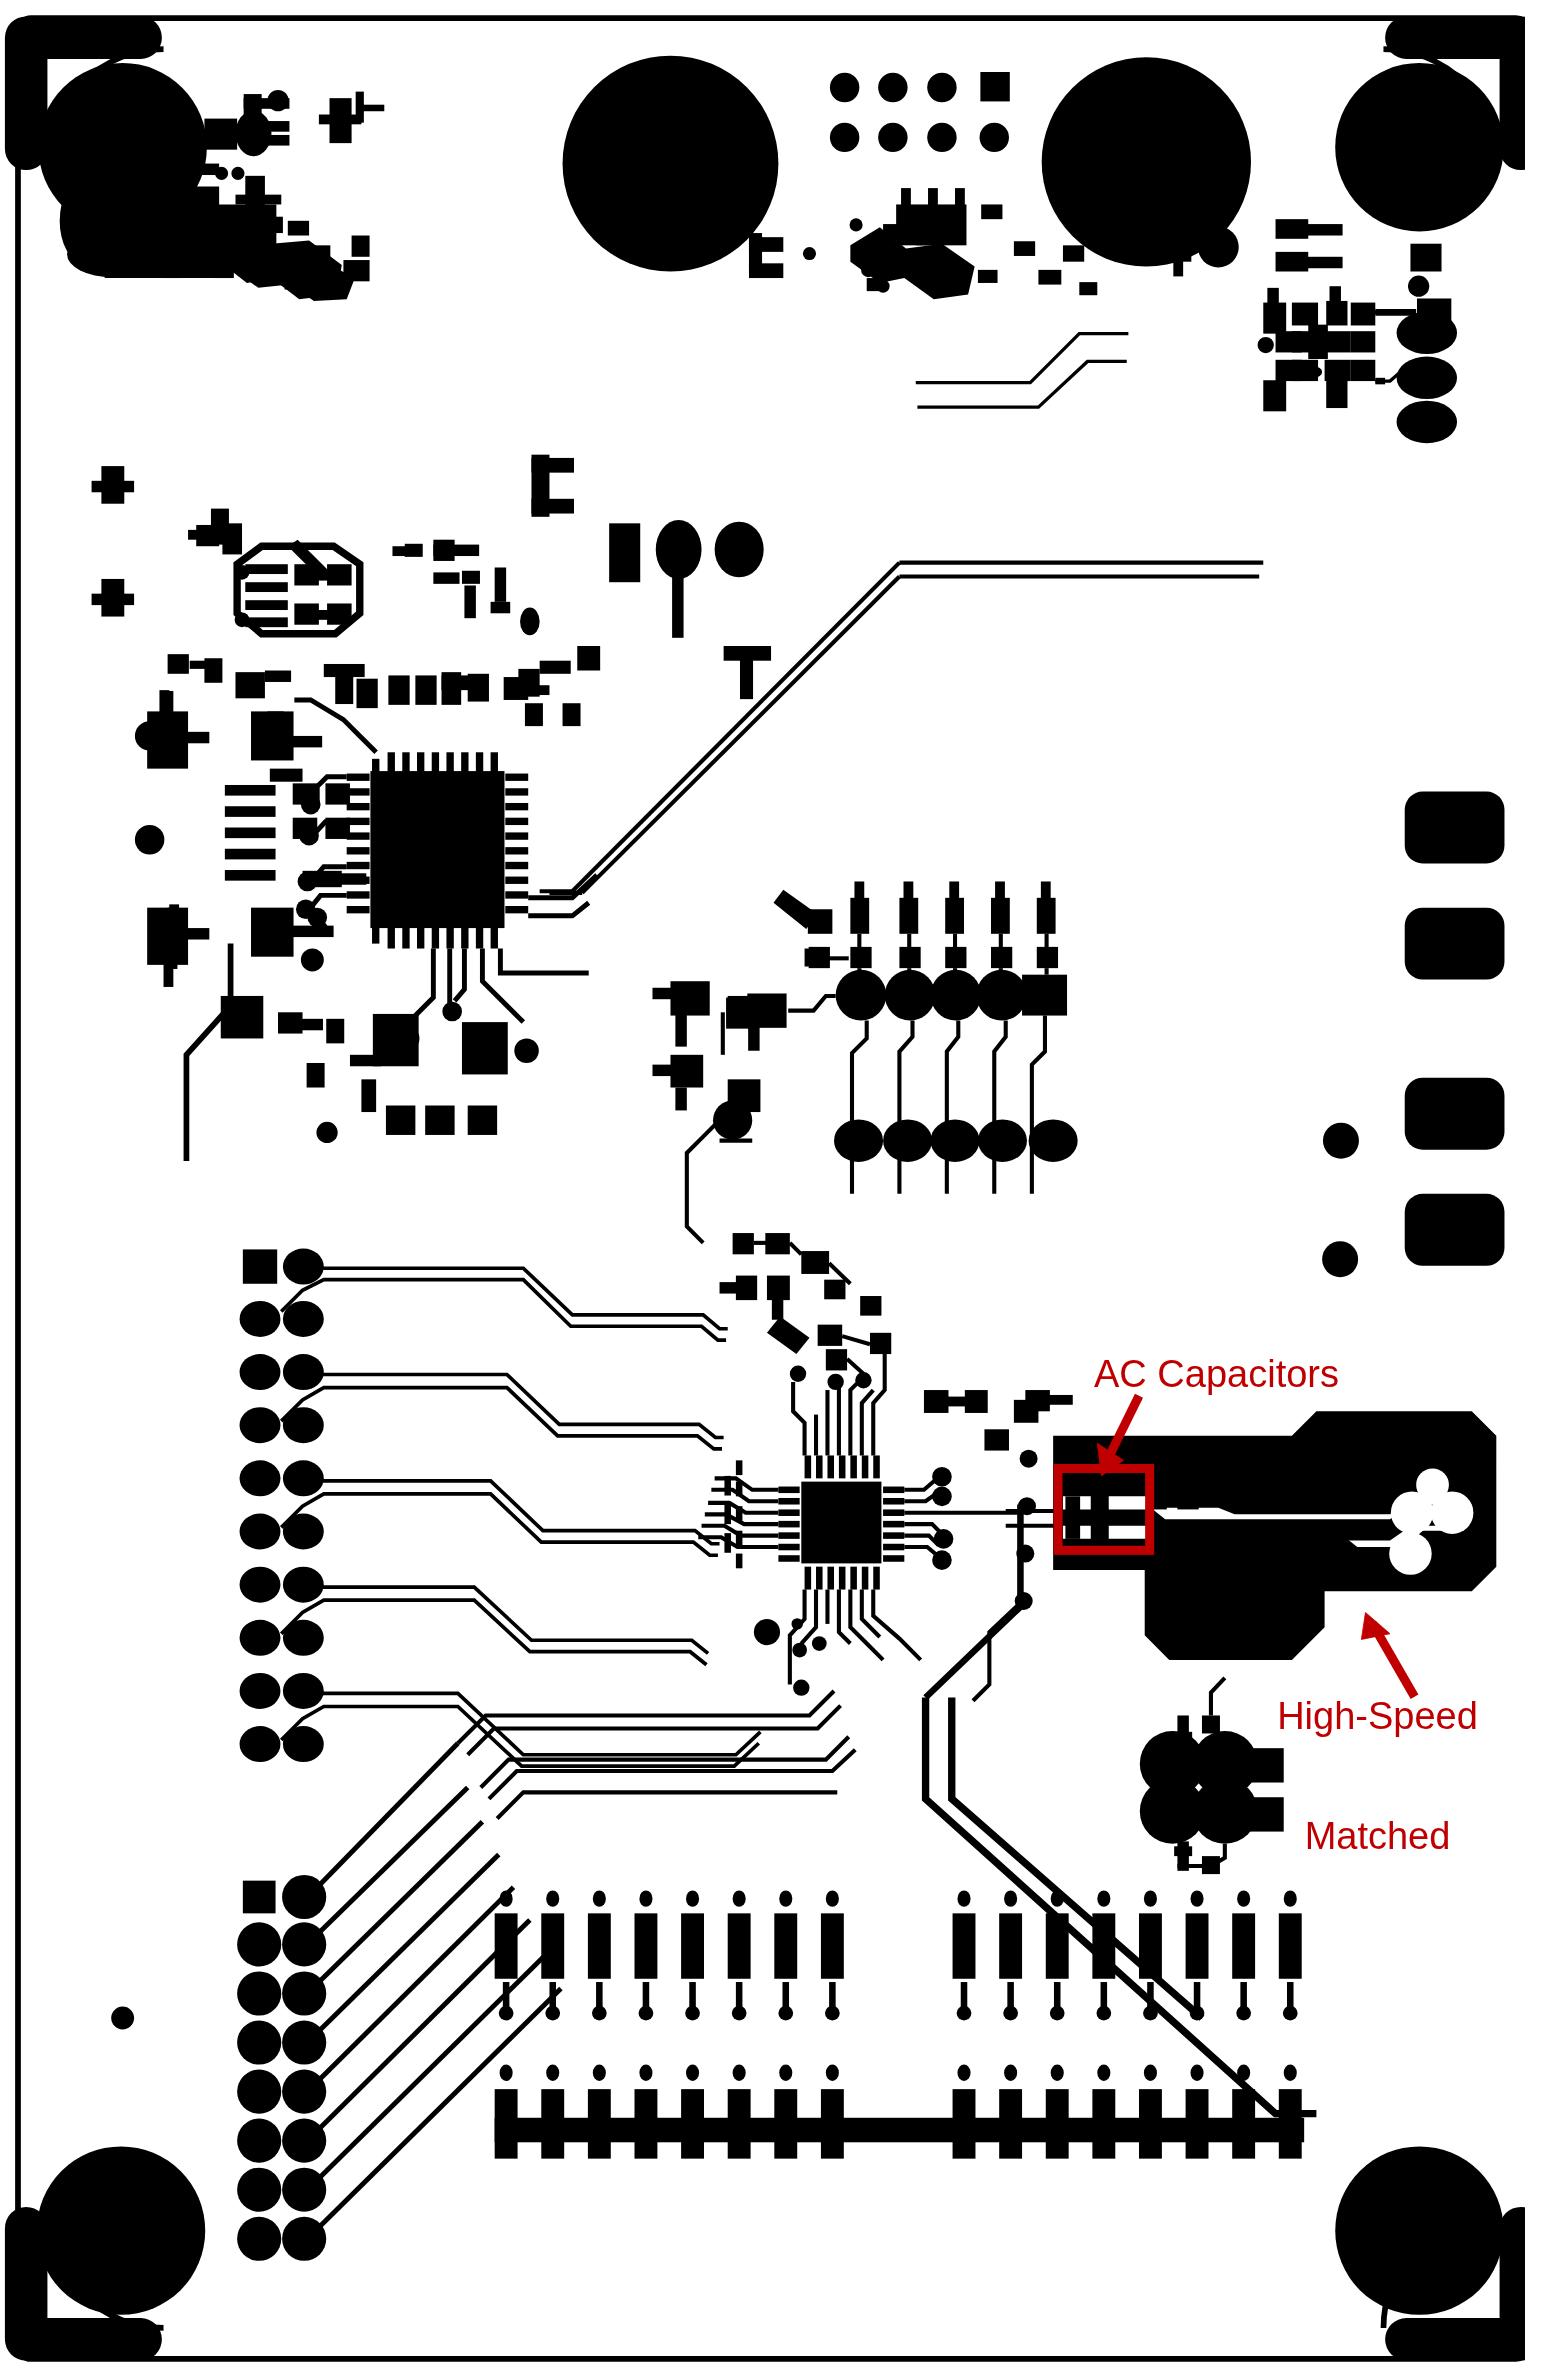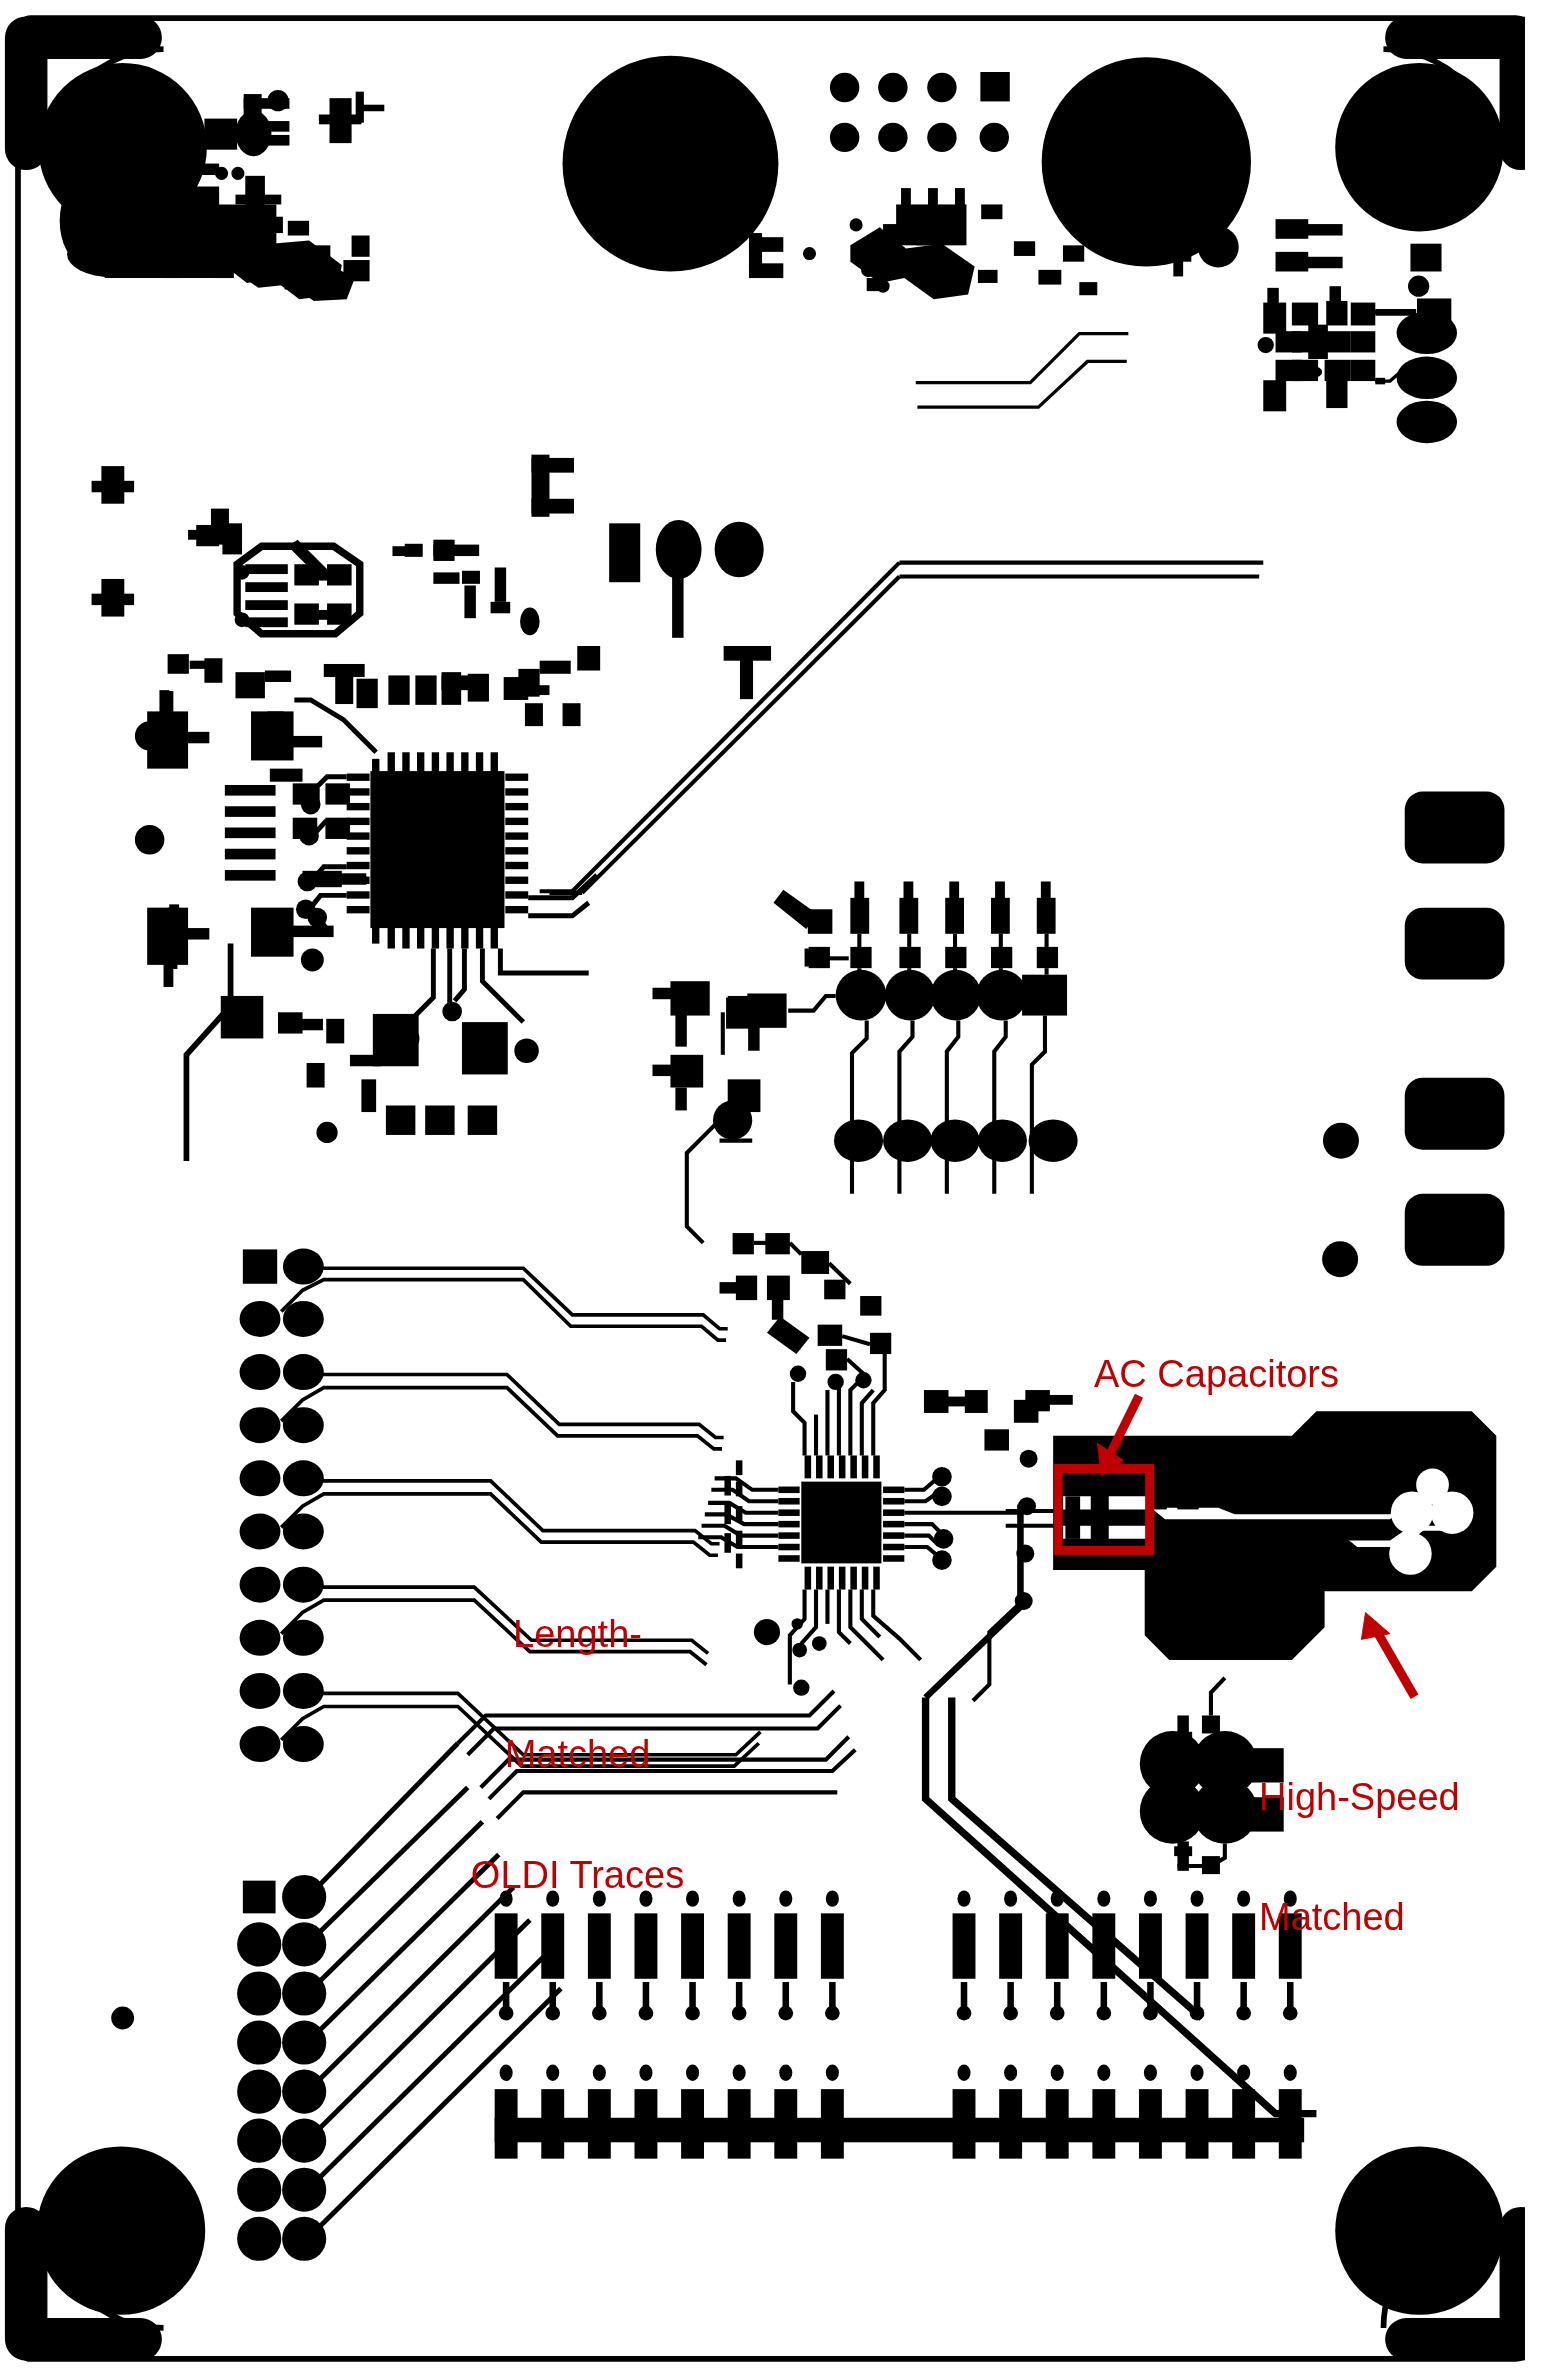--- a/index.html
+++ b/index.html
@@ -2,21 +2,21 @@
 <html style="font-size:13px"><head>
 <meta charset="utf-8">
 <style>
   html,body{margin:0;padding:0;background:#ffffff;}
   body{font-family:"Liberation Sans",sans-serif;}
   #root{position:relative;width:1525px;height:2377px;background:#fff;overflow:hidden;}
   #pcb{position:absolute;left:0;top:0;width:1547px;height:2377px;}
   .anno{position:absolute;color:#c00000;font-family:"Liberation Sans",sans-serif;font-weight:400;white-space:pre;line-height:1.06;}
   #anno-ac{left:1094px;top:1354px;font-size:38px;}
   #anno-lm{left:463px;top:1533px;font-size:38px;text-align:center;width:229px;}
-  #anno-hs{left:1259px;top:1696px;font-size:38px;text-align:left;width:237px;}
+  #anno-hs{left:1259px;top:1615px;font-size:38px;text-align:center;width:237px;}
 </style>
 </head>
 <body>
 
 <div id="root">
 
   <svg id="pcb" viewBox="0 0 1892 2907" xmlns="http://www.w3.org/2000/svg">
     <rect x="0" y="0" width="1892" height="2907" fill="#ffffff"></rect>
 
     <g>
@@ -874,25 +874,20 @@
       <polygon points="1347,1805 1342,1765 1374,1786"></polygon>
     </g>
     <g stroke="#c00000" fill="#c00000">
       <line x1="1730" y1="2075" x2="1678" y2="1985" stroke-width="11"></line>
       <polygon points="1670,1972 1700,1998 1665,2005"></polygon>
     </g>
   </svg>
 
   <div class="anno" id="anno-ac">AC Capacitors</div>
 
-  <div class="anno" id="anno-lm">
-    <div>Length-</div>
-    <div>Matched</div>
-    <div>OLDI Traces</div>
-  </div>
 
   <div class="anno" id="anno-hs">
     <div>High-Speed</div>
     <div>Matched</div>
   </div>
 
 </div>
 
 
 </body></html>

